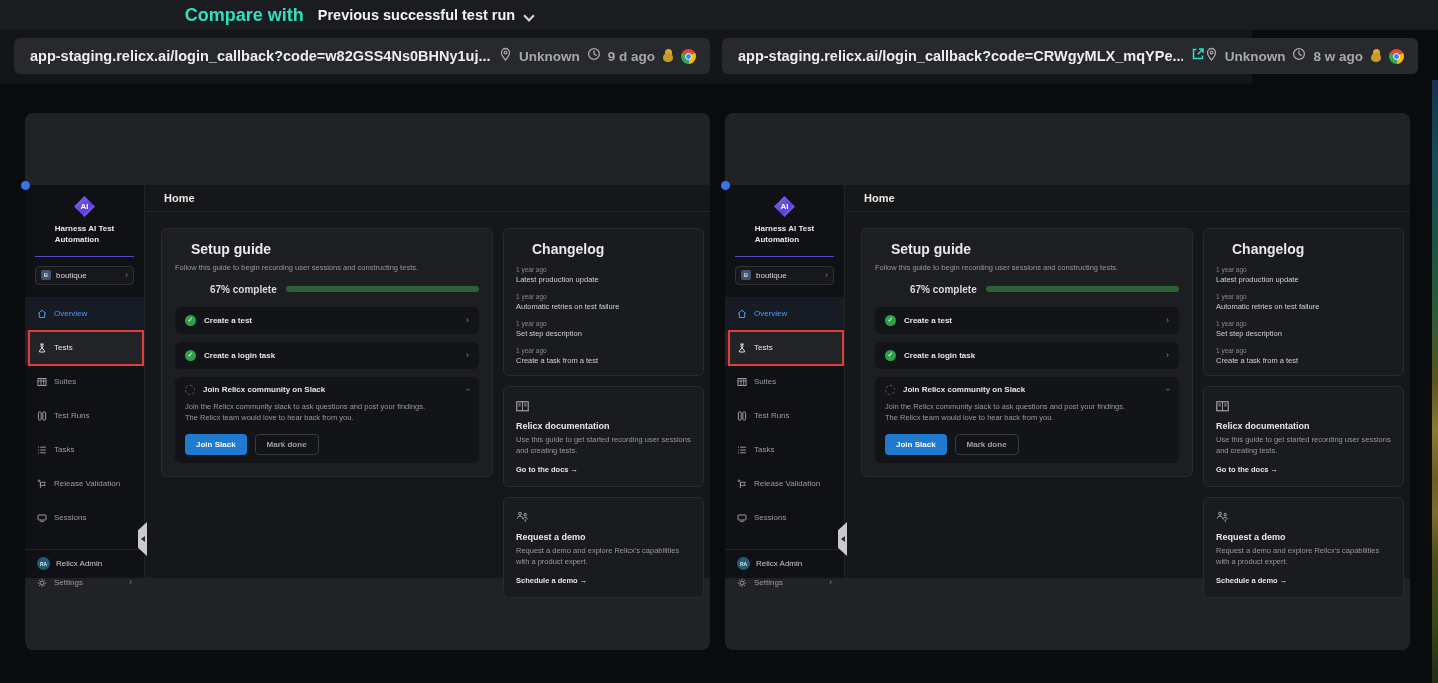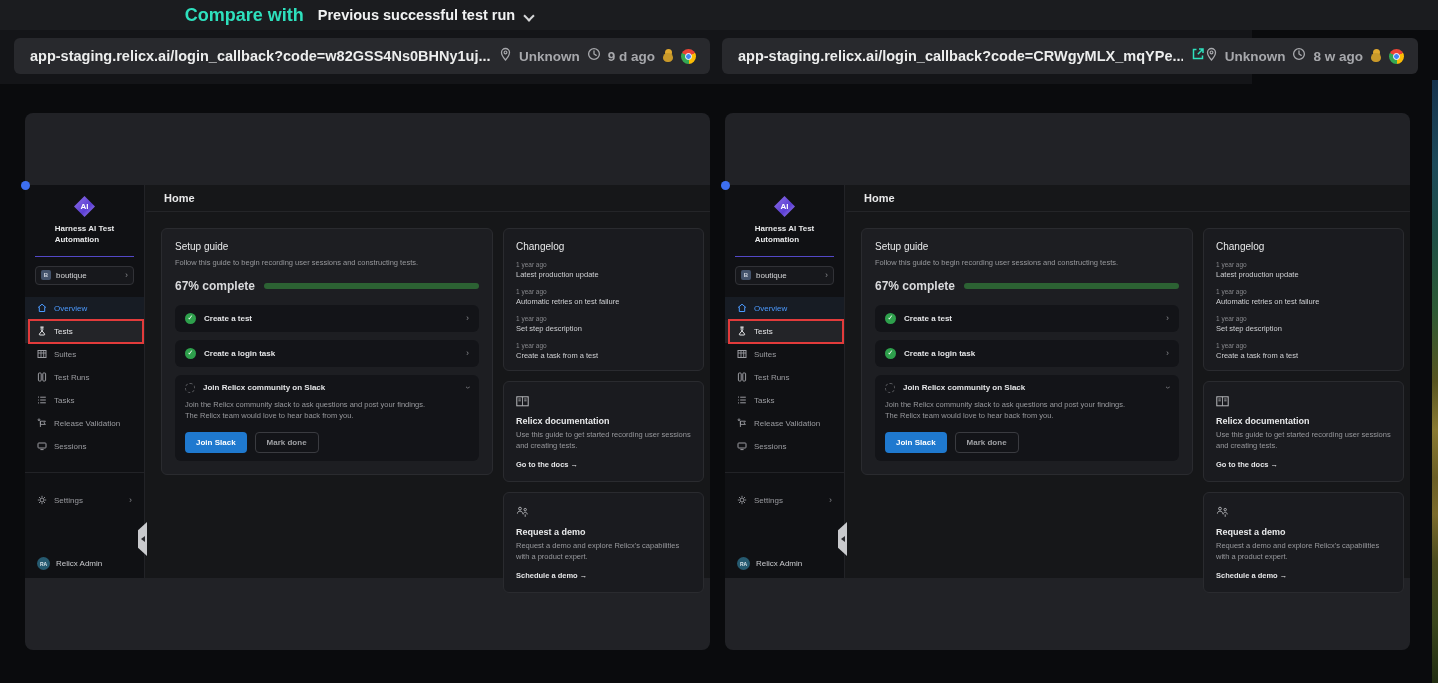--- a/index.html
+++ b/index.html
@@ -58,21 +58,21 @@
   .sb-div { height:1px; background:#5348c7; margin:10px 10px 0 10px; }
   .proj { margin:9px 10px 0 10px; height:19px; border:1px solid #313237; background:#17181c; border-radius:4px;
     display:flex; align-items:center; gap:5px; padding:0 5px; cursor:pointer; }
   .proj-badge { width:10px; height:10px; background:#44536b; border-radius:2px; color:#cfd5df;
     font-size:6px; font-weight:bold; display:flex; align-items:center; justify-content:center; }
   .proj-name { font-size:8px; color:#d6d7d9; }
   .proj .chev { margin-left:auto; }
   .chev { color:#85868a; font-size:9px; line-height:1; }
 
   .nav { margin-top:12px; }
-  .nav-item { position:relative; display:flex; align-items:center; gap:7px; height:23px; padding:0 12px;
+  .nav-item { position:relative; display:flex; align-items:center; gap:7px; height:23px; padding:17px 12px;
     font-size:8px; color:#9b9ca1; cursor:pointer; }
   .nav-item svg { flex:none; }
   .nav-item.active { color:#4c9aff; background:#171c24; }
   .nav-item.boxed { color:#e4e5e7; background:#232428; }
   .nav-item.boxed::after { content:""; position:absolute; inset:-1px 0 -1px 3px; border:2px solid #e23b3b; }
   .sb-div2 { height:1px; background:#222327; margin:14px 0 0 0; }
   .settings-row { margin-top:16px; }
   .settings-row .chev { margin-left:auto; }
 
   .user-row { position:absolute; left:12px; bottom:8px; display:flex; align-items:center; gap:6px; }
@@ -88,25 +88,25 @@
   
   .appmain { position:absolute; left:121px; top:0; right:0; bottom:0; }
   .topbar { height:27px; border-bottom:1px solid #242528; display:flex; align-items:center; padding:0 18px; }
   .home-t { font-size:11px; font-weight:bold; color:#e8e9ea; }
   .content { display:flex; gap:10px; padding:16px 13px 0 15px; }
   .col-l { width:332px; flex:none; }
   .col-r { width:201px; flex:none; }
 
   .card { border:1px solid #2a2b2f; border-radius:6px; }
   .setup-card { background:#1d1e22; padding:12px 13px 13px; }
-  .card-title { font-size:10px; font-weight:normal; color:#e8e9ea; }
+  .card-title { font-size:14px; font-weight:bold; color:#e8e9ea;margin-left:16px; }
   .muted { font-size:7.5px; color:#97989c; line-height:1.45; }
   .setup-desc { margin-top:6px; }
   .prog-row { display:flex; align-items:center; gap:9px; margin-top:10px; }
-  .prog-label { font-size:12px; font-weight:bold; color:#d9dadc; white-space:nowrap; }
+  .prog-label { font-size:10px; font-weight:bold; color:#d9dadc; white-space:nowrap;margin-left:35px; }
   .prog-track { flex:1; height:6px; border-radius:3px; background:#2c6233; overflow:hidden; }
   .prog-fill { height:100%; border-radius:3px; background:#2ea84c; }
   .steps { margin-top:12px; display:flex; flex-direction:column; gap:8px; }
   .step { background:#131418; border-radius:6px; padding:8px 10px; }
   .step-head { display:flex; align-items:center; gap:8px; cursor:pointer; }
   .check { flex:none; width:11px; height:11px; border-radius:50%; background:#2ea04c; color:#fff;
     font-size:7px; display:flex; align-items:center; justify-content:center; }
   .todo-circ { flex:none; width:10px; height:10px; border-radius:50%; border:1px dashed #5a5b5f; }
   .step-label { font-size:8px; font-weight:bold; color:#e4e5e7; }
   .step .chev { margin-left:auto; }

